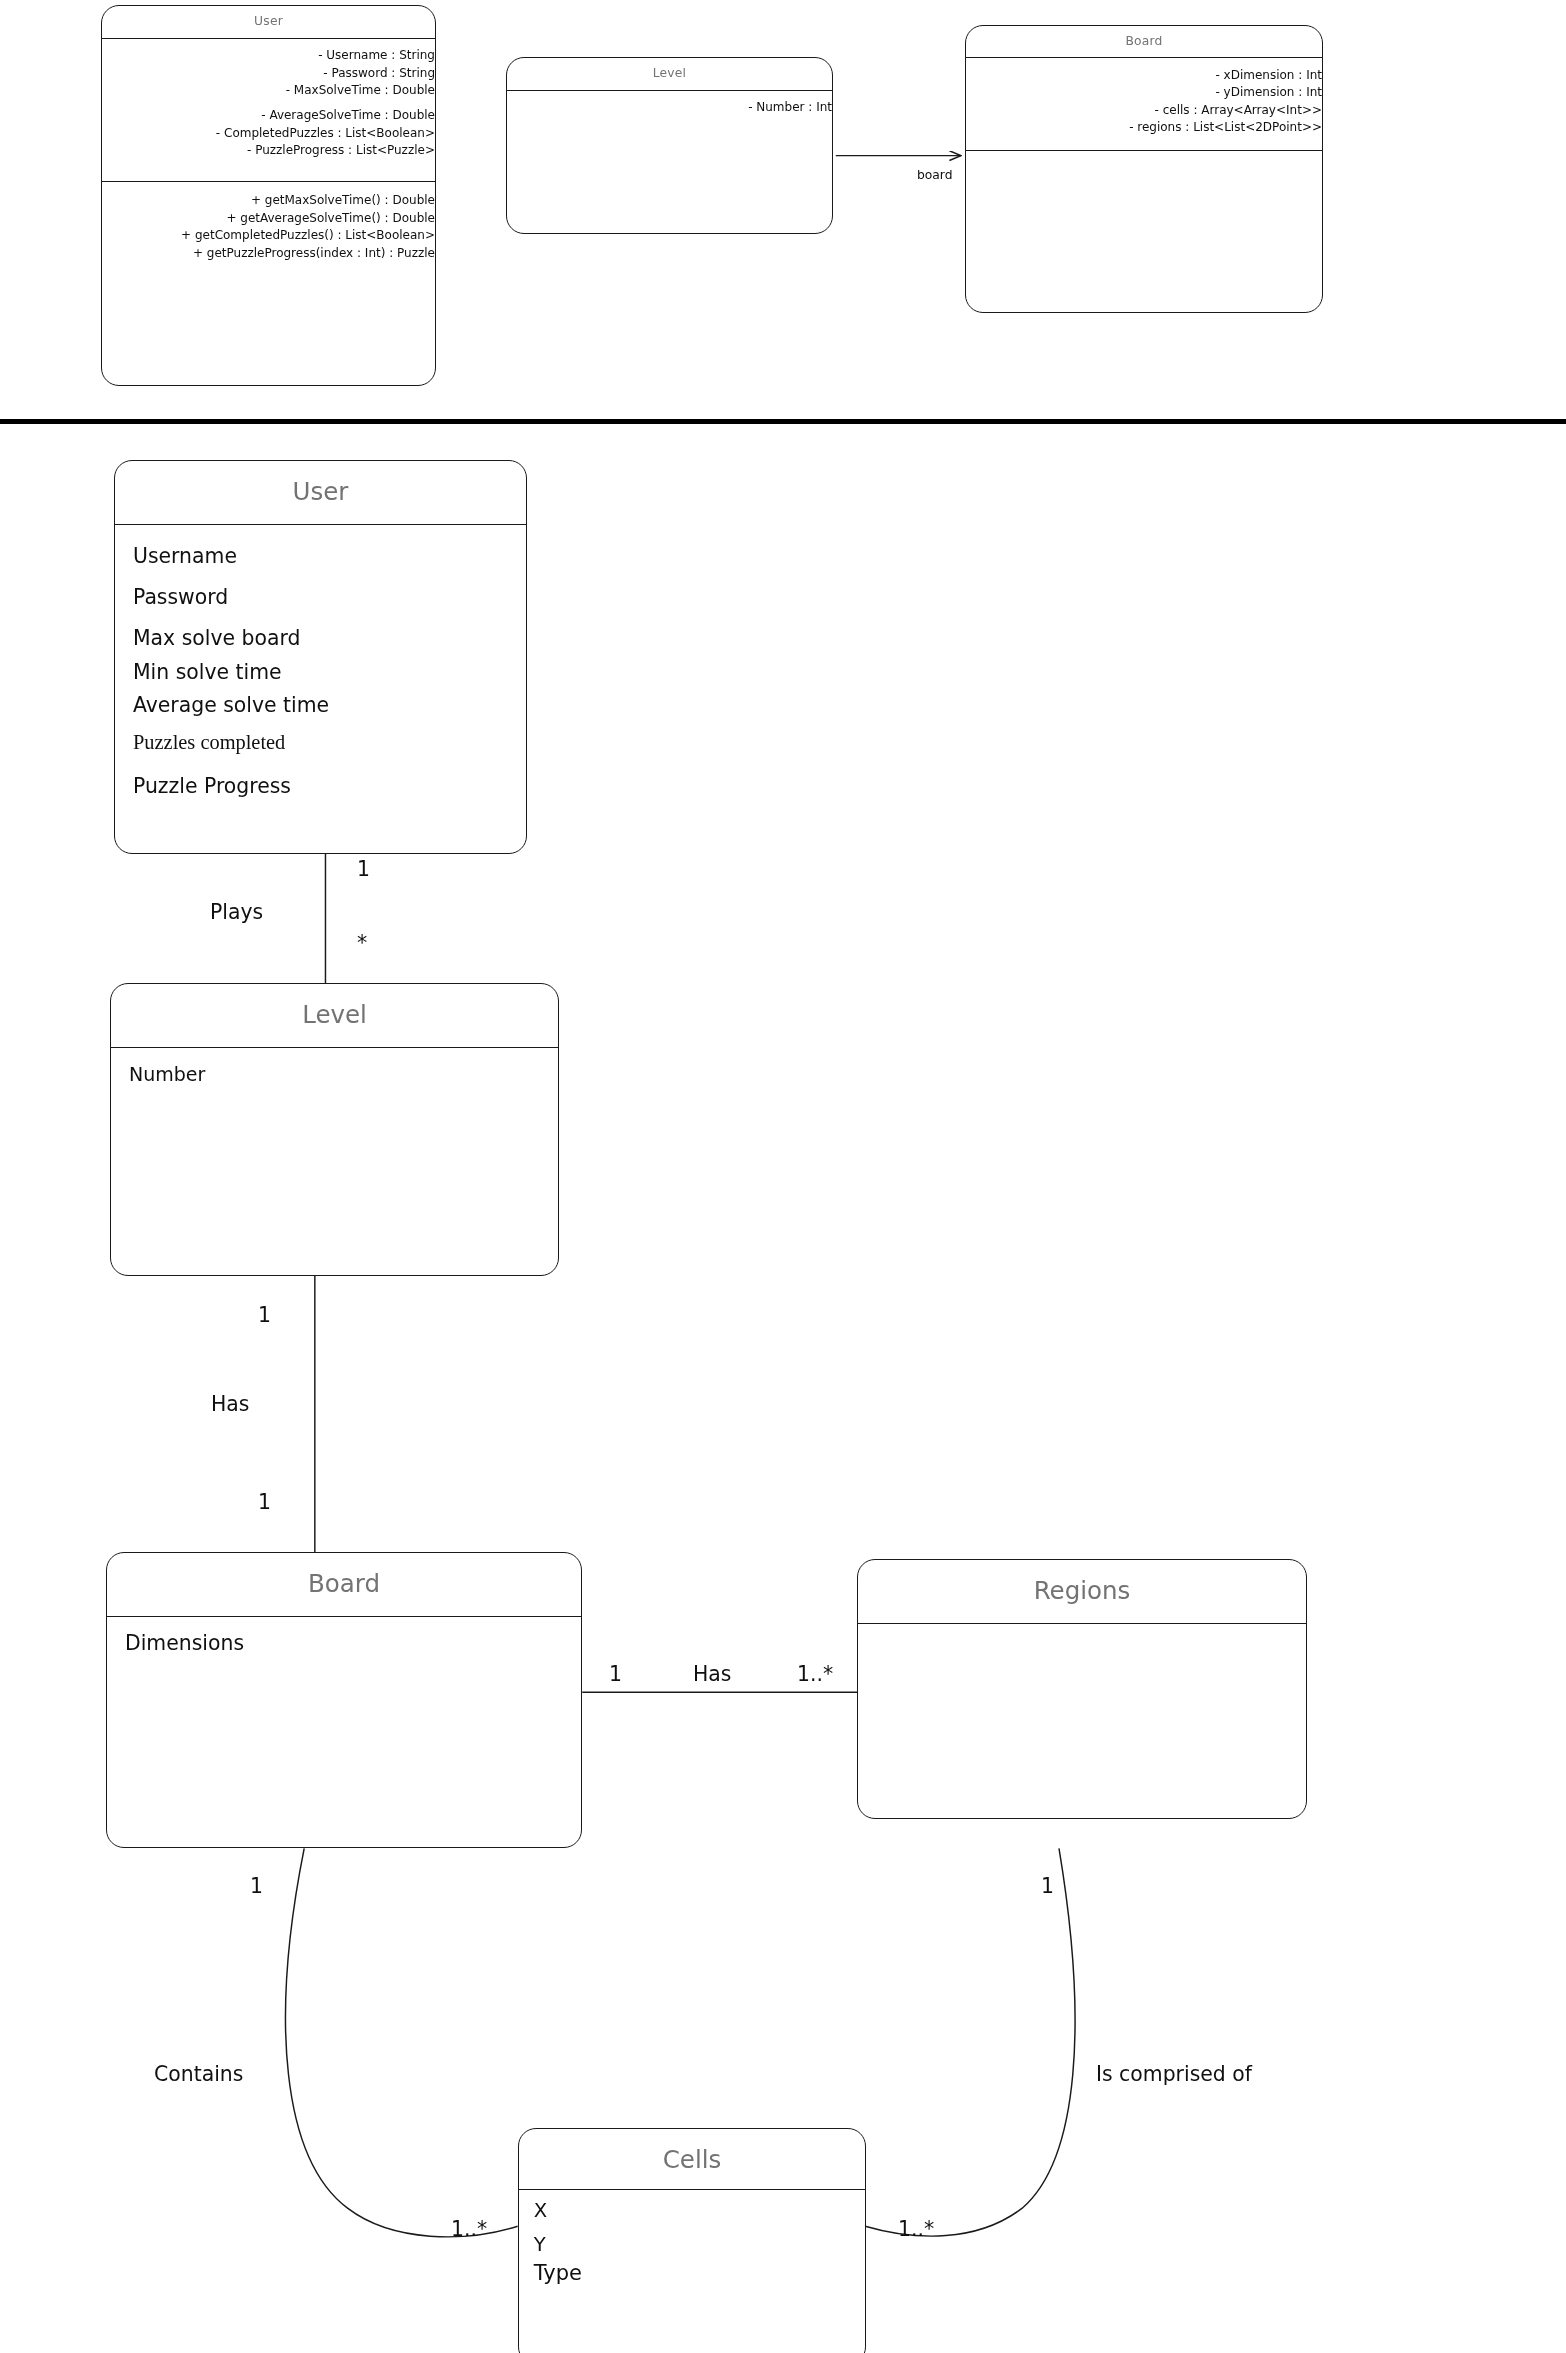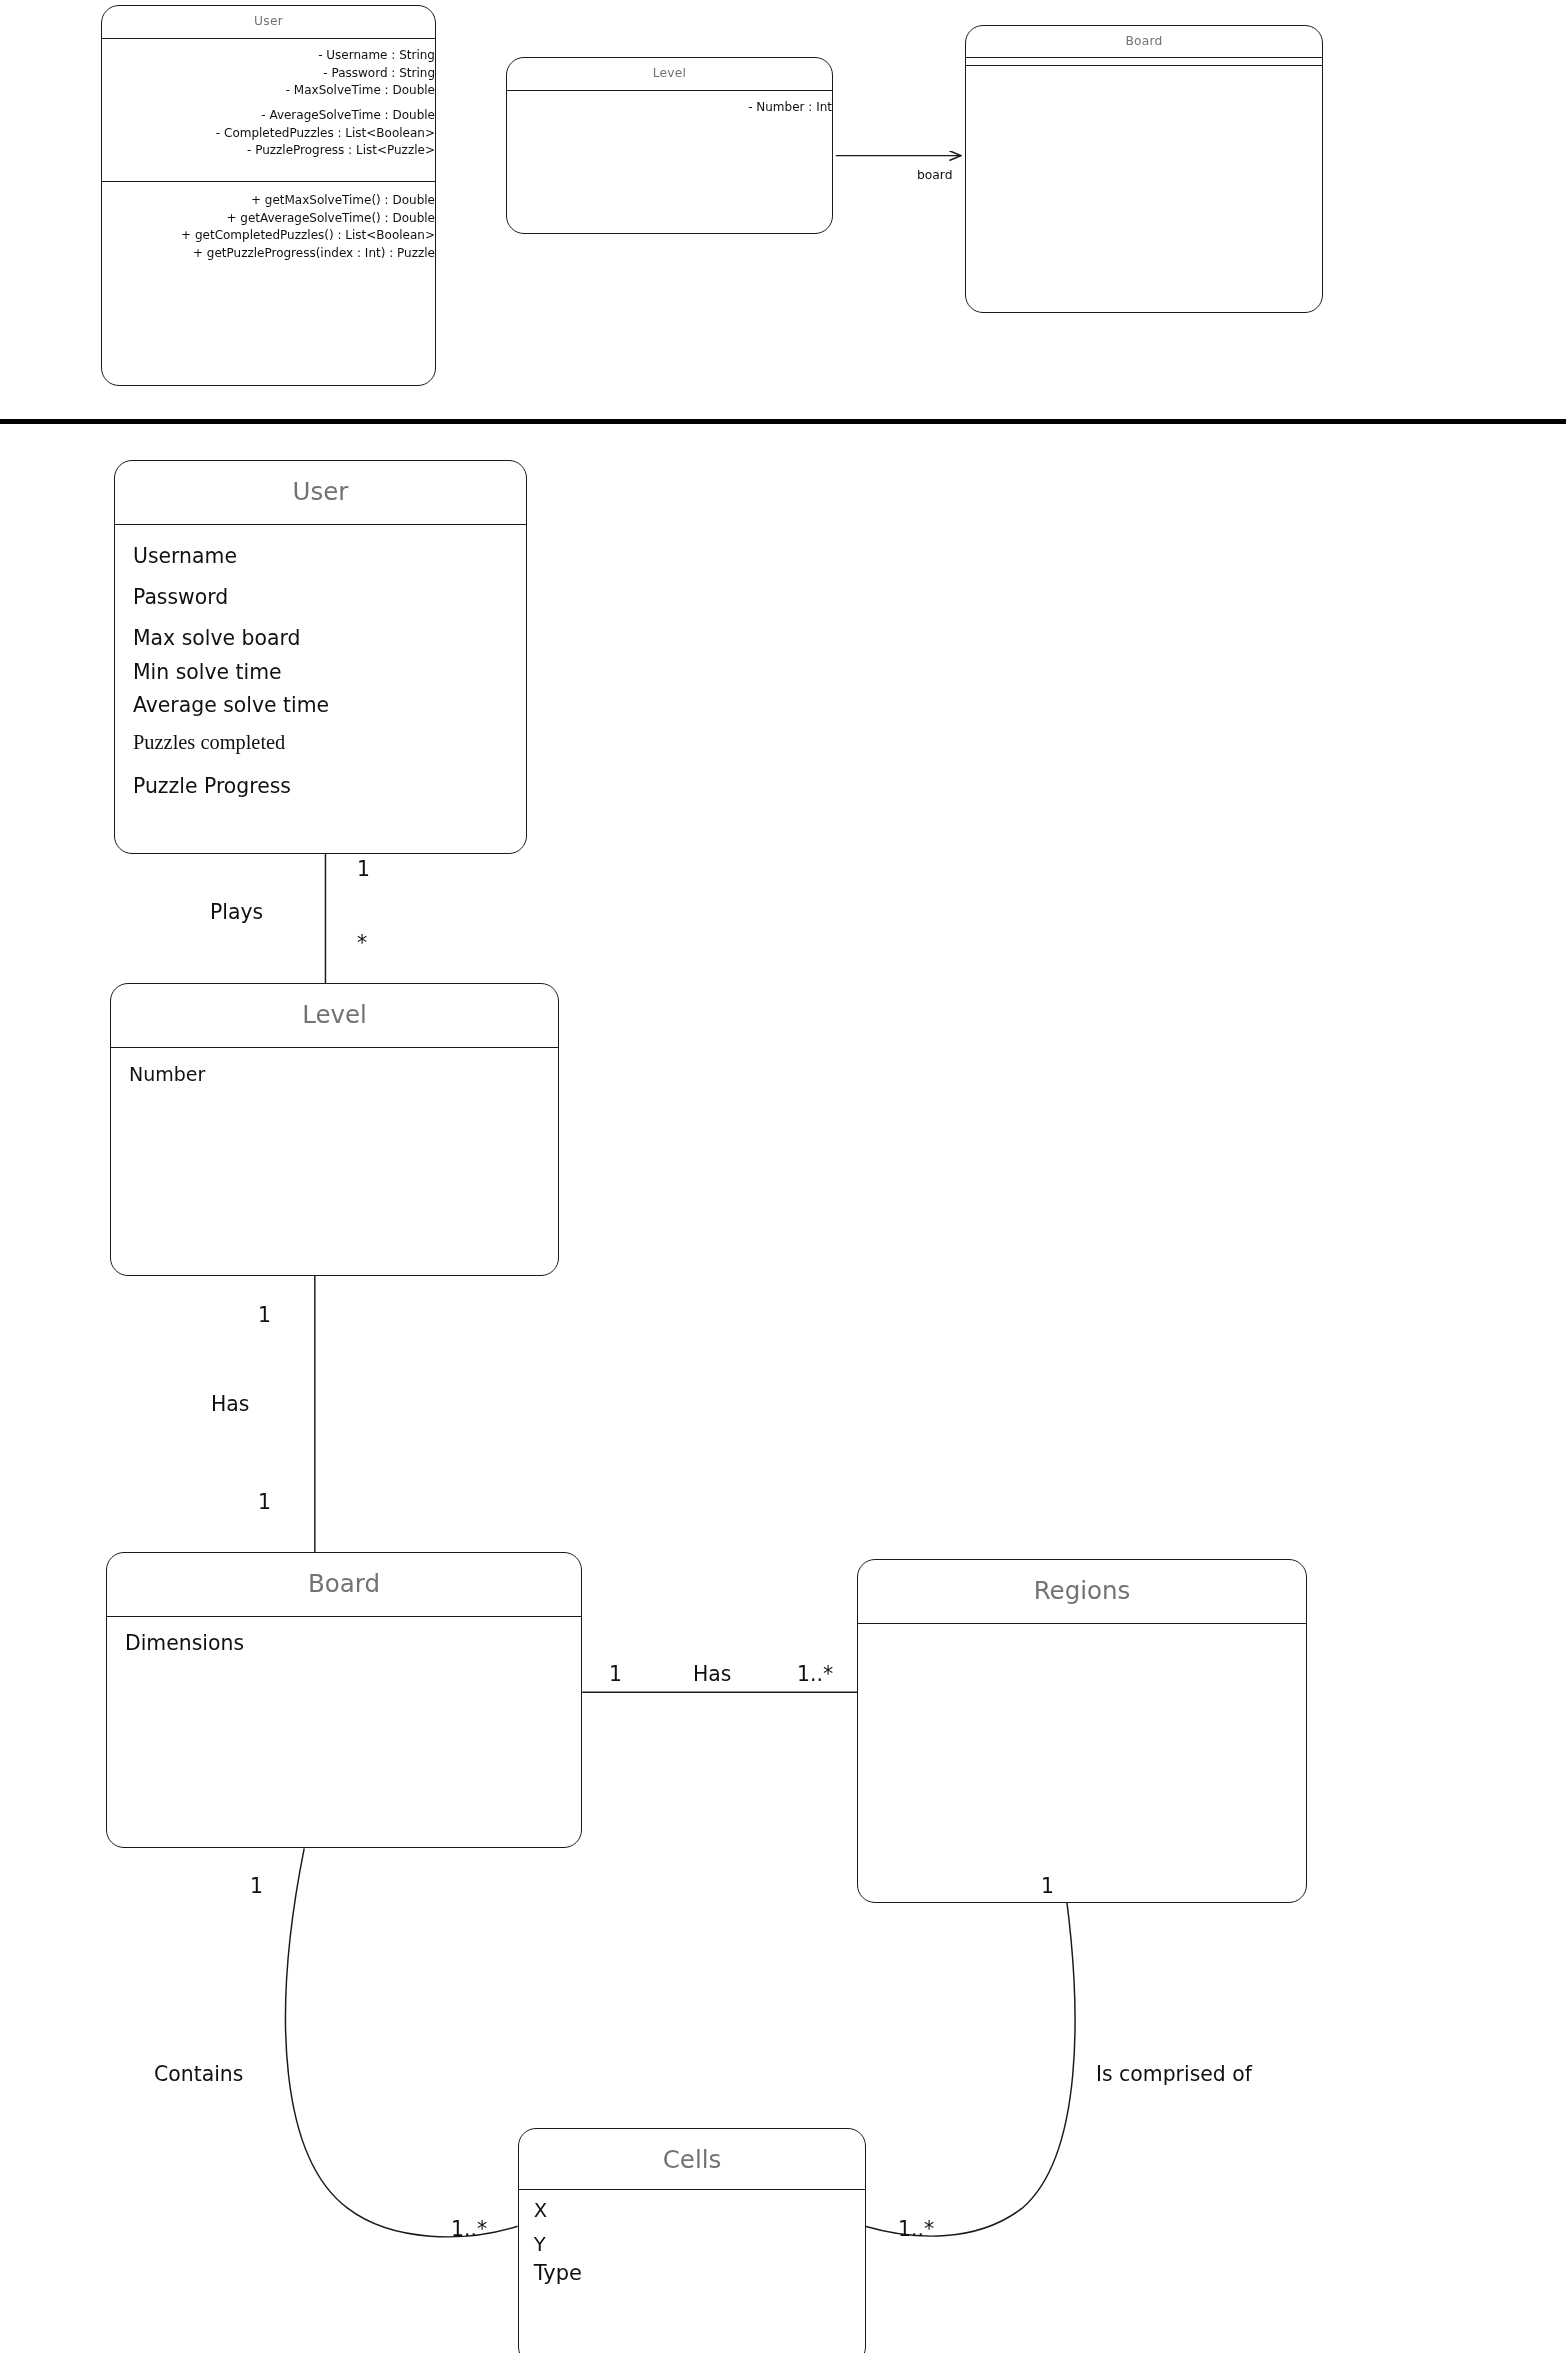--- a/index.html
+++ b/index.html
@@ -135,20 +135,26 @@
     <div class="uml-section">
       <div class="uml-row">- Number : Int</div>
     </div>
   </div>
 
   <div class="edge-label small-lbl" style="left:917px; top:168px;">board</div>
 
   <div class="uml-box small" style="left:965px; top:24.5px; width:358px; height:288px;">
     <div class="uml-title">Board</div>
     <div class="uml-sep" style="margin-top:9.8px;"></div>
+    <div class="uml-section">
+      <div class="uml-row">- xDimension : Int</div>
+      <div class="uml-row">- yDimension : Int</div>
+      <div class="uml-row">- cells : Array&lt;Array&lt;Int&gt;&gt;</div>
+      <div class="uml-row">- regions : List&lt;List&lt;2DPoint&gt;&gt;</div>
+    </div>
     <div class="uml-sep" style="margin-top:6.5px;"></div>
   </div>
 
   <div class="uml-box big" style="left:114px; top:460px; width:413px; height:394px;">
     <div class="uml-title">User</div>
     <div class="uml-sep" style="margin-top:18px;"></div>
     <div class="uml-section">
       <div class="uml-row" style="margin-top:4.9px;">Username</div>
       <div class="uml-row" style="margin-top:13px;">Password</div>
       <div class="uml-row" style="margin-top:13px;">Max solve board</div>
@@ -180,21 +186,21 @@
     <div class="uml-sep" style="margin-top:18px;"></div>
     <div class="uml-section">
       <div class="uml-row">Dimensions</div>
     </div>
   </div>
 
   <div class="mult" style="left:609px; top:1662px;">1</div>
   <div class="edge-label big-lbl" style="left:693px; top:1662px;">Has</div>
   <div class="mult" style="left:797px; top:1662px;">1..*</div>
 
-  <div class="uml-box big" style="left:857px; top:1559px; width:450px; height:344px;">
+  <div class="uml-box big" style="left:857px; top:1559px; width:450px; height:260px;">
     <div class="uml-title">Regions</div>
     <div class="uml-sep" style="margin-top:18px;"></div>
     <div class="uml-section"></div>
   </div>
 
   <div class="mult" style="left:250px; top:1874px;">1</div>
   <div class="edge-label big-lbl" style="left:154px; top:2062px;">Contains</div>
   <div class="mult" style="left:451px; top:2217px;">1..*</div>
 
   <div class="mult" style="left:1041px; top:1874px;">1</div>

